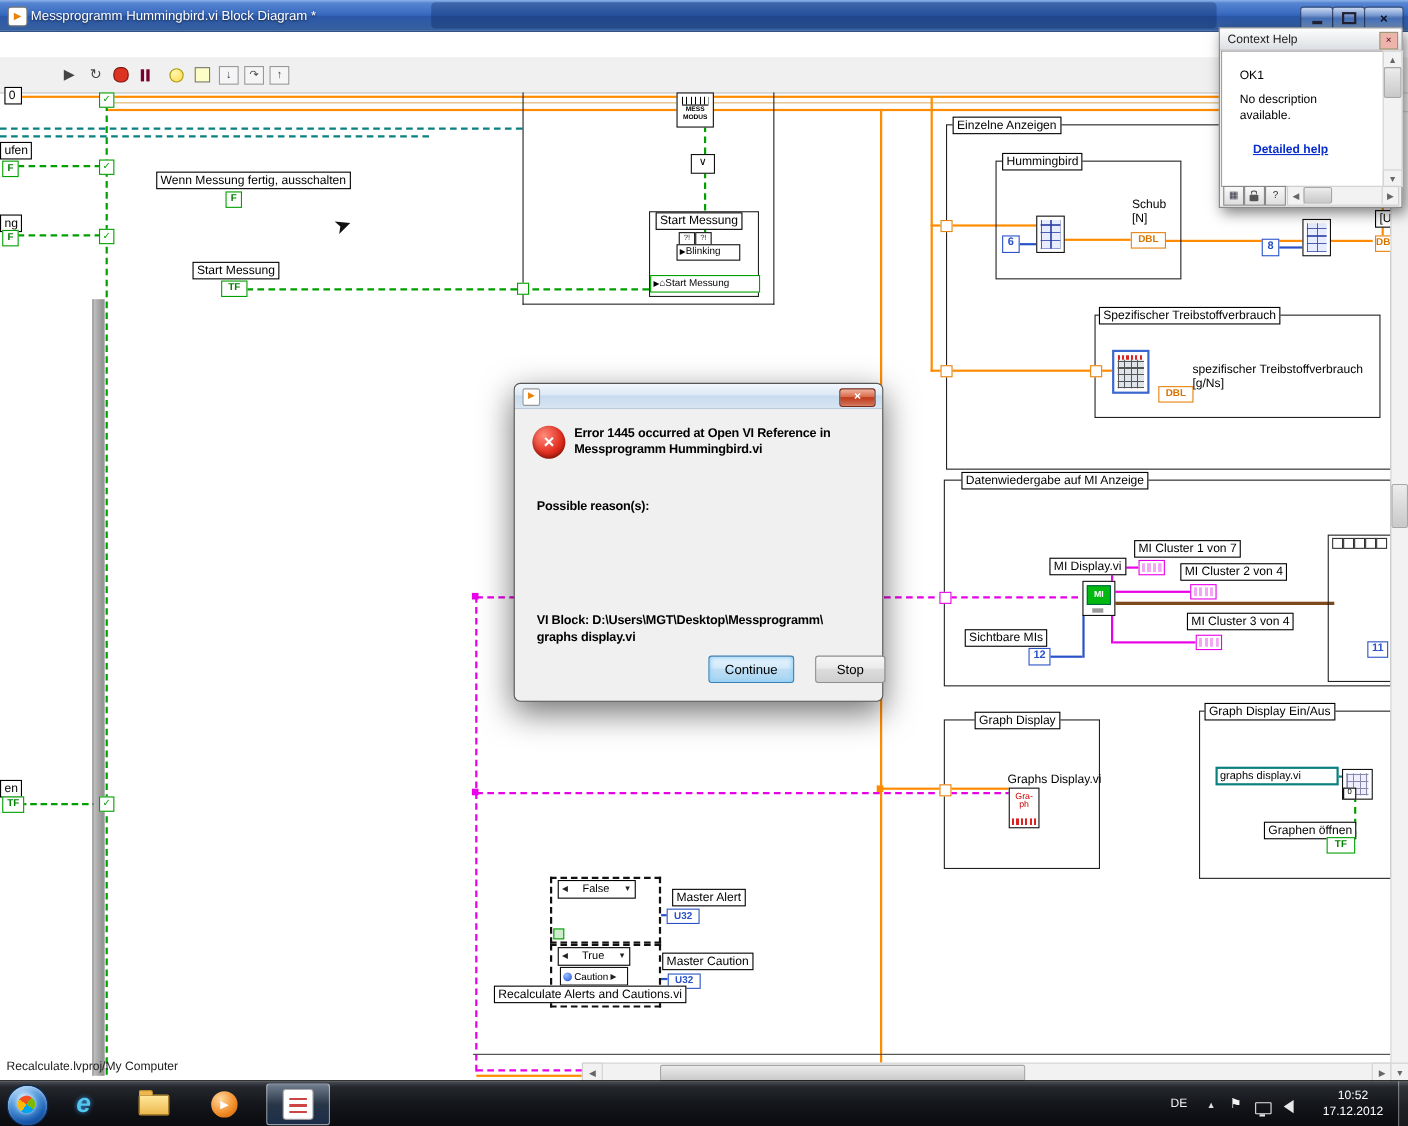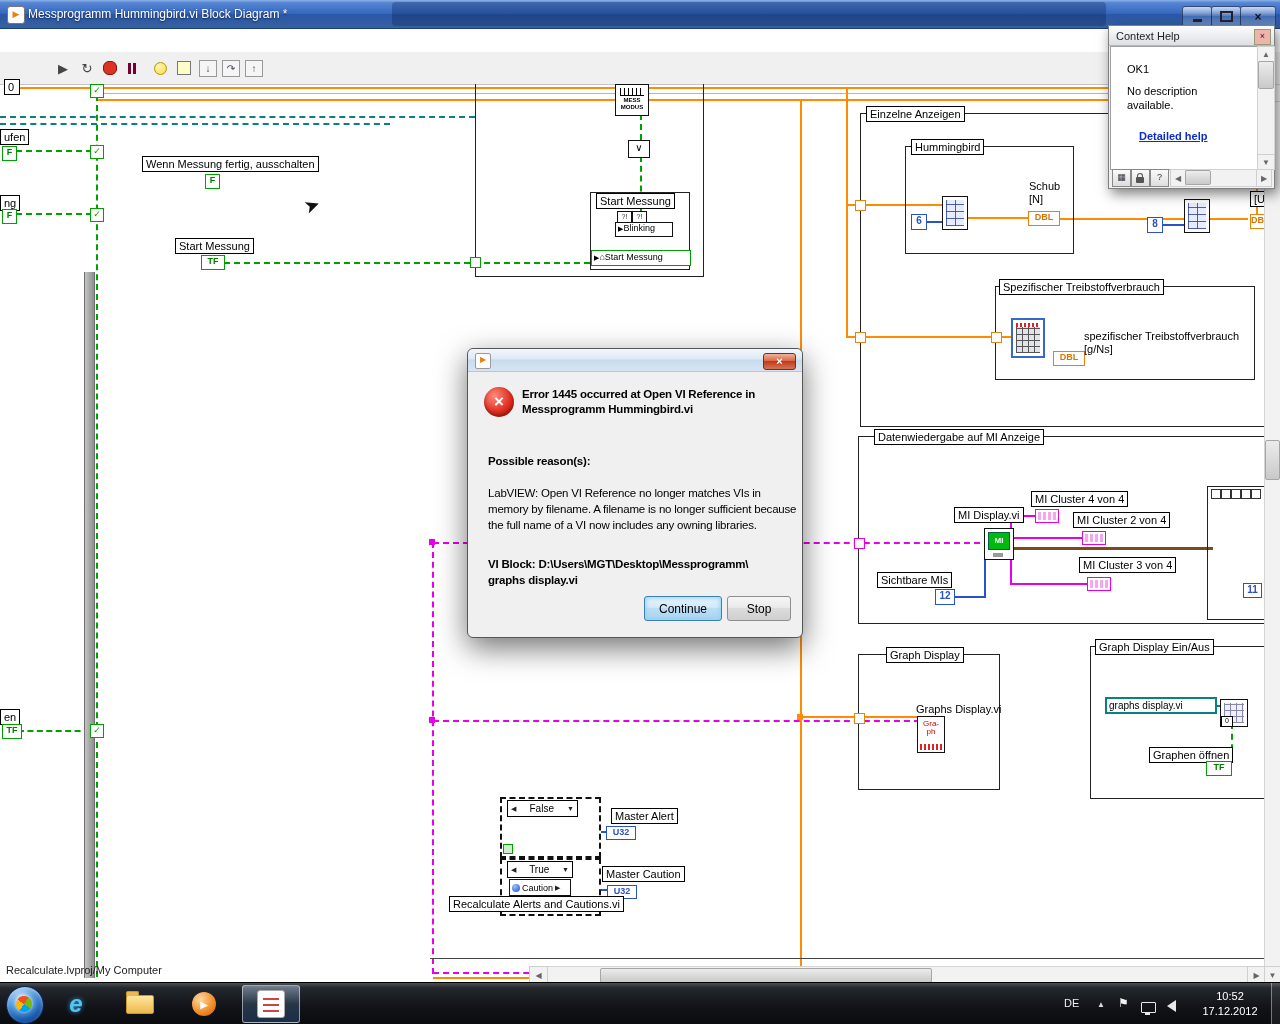--- a/index.html
+++ b/index.html
@@ -305,21 +305,21 @@
     <div class="node calcicon" style="left:1011px;top:318px;width:30px;height:36px"></div>
     <div class="dblb" style="left:1053px;top:351px;width:30px;height:13px">DBL</div>
     <div class="ptxt" style="left:1084px;top:330px">spezifischer Treibstoffverbrauch
 [g/Ns]</div>
 
     <div class="lbl" style="left:954px;top:507px">MI Display.vi</div>
     <div class="node" style="left:984px;top:528px;width:28px;height:30px">
       <div class="miscreen">MI</div>
       <div class="mibase"></div>
     </div>
-    <div class="lbl" style="left:1031px;top:491px">MI Cluster 4 von 4</div>
+    <div class="lbl" style="left:1031px;top:491px">MI Cluster 1 von 7</div>
     <div class="pinkb" style="left:1035px;top:509px;width:22px;height:12px"></div>
     <div class="lbl" style="left:1073px;top:512px">MI Cluster 2 von 4</div>
     <div class="pinkb" style="left:1082px;top:531px;width:22px;height:12px"></div>
     <div class="lbl" style="left:1079px;top:557px">MI Cluster 3 von 4</div>
     <div class="pinkb" style="left:1087px;top:577px;width:22px;height:12px"></div>
     <div class="lbl" style="left:877px;top:572px">Sichtbare MIs</div>
     <div class="num" style="left:935px;top:589px;width:18px;height:14px">12</div>
 
     <div class="ptxt" style="left:916px;top:703px">Graphs Display.vi</div>
     <div class="node gdicon" style="left:917px;top:716px;width:26px;height:32px"><span>Gra-
@@ -379,28 +379,27 @@
     <div class="dlgicon"><span>▶</span></div>
     <div class="dlgclose">
         <span>×</span>
       </div>
     <div class="erricon" style="left:16px;top:38px">
         <span>×</span>
       </div>
     <div class="dheading" style="left:54px;top:38px;width:278px">Error 1445 occurred at Open VI Reference in
 Messprogramm Hummingbird.vi</div>
     <div class="dtext dbold" style="left:20px;top:104px;width:300px">Possible reason(s):</div>
-    <div class="dtext" style="left:20px;top:136px;width:310px">LabVIEW:  Open VI Reference no longer matches VIs in memory by filename. A filename is no longer sufficient because the full name of a VI now includes any owning libraries.</div>
     <div class="dtext dbold" style="left:20px;top:207px;width:306px">
       <span>VI Block:</span>
       <span class="prewrap">D:\Users\MGT\Desktop\Messprogramm\
 graphs display.vi</span>
     </div>
     <div class="dbtn default" style="left:176px;top:247px;width:76px">Continue</div>
-    <div class="dbtn" style="left:259px;top:247px;width:62px">Stop</div>
+    <div class="dbtn" style="left:273px;top:247px;width:62px">Stop</div>
   </div>
 
   <div class="chwin" style="left:1108px;top:25px;width:165px;height:162px">
     <div class="chtitle">Context Help</div>
     <div class="chclose"><span>×</span></div>
     <div class="chbody" style="left:1px;top:20px;width:147px;height:122px"></div>
     <div class="chtxt" style="left:18px;top:36px">OK1</div>
     <div class="chtxt" style="left:18px;top:58px;width:120px">No description
 available.</div>
     <div class="chlink" style="left:30px;top:104px">Detailed help</div>

